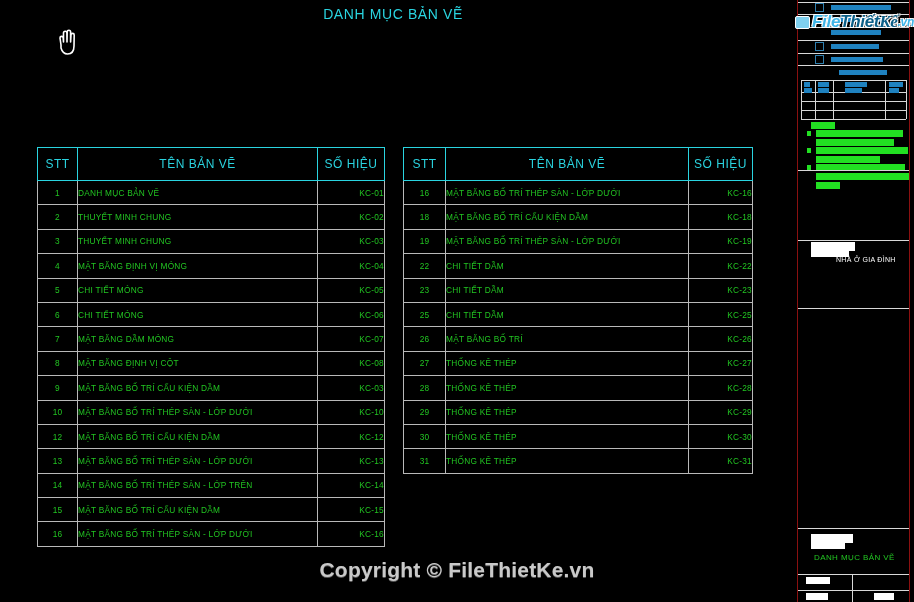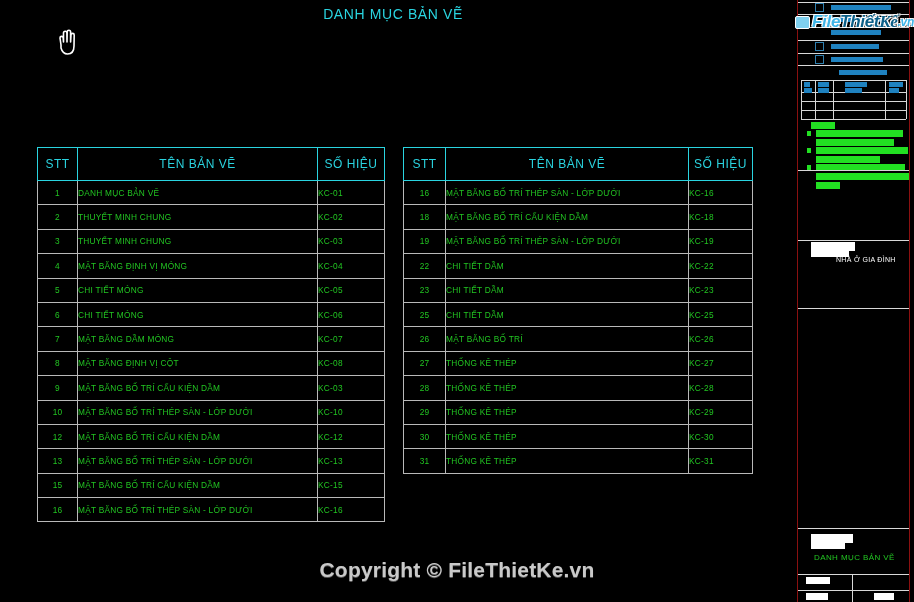--- a/index.html
+++ b/index.html
@@ -49,21 +49,21 @@
     height: 33px;
     color: #2ad4e0;
     font-size: 12px;
     font-weight: 400;
     letter-spacing: .5px;
     text-align: center;
   }
   .dwg-table tbody td { color: #22c522; }
   .col-stt  { width: 40px;  text-align: center; }
   .col-name { text-align: left; padding-left: 8px; }
-  .col-code { width: 67px;  text-align: left; }
+  .col-code { width: 67px;  text-align: right; }
   .dwg-table.right .col-stt  { width: 42px; }
   .dwg-table.right .col-code { width: 64px; }
 
   
   .copyright {
     position: absolute; left: 0; top: 558px; width: 914px;
     text-align: center;
     color: #c9c9c9;
     font-size: 21px; font-weight: 700;
     letter-spacing: .2px;
@@ -186,20 +186,25 @@
         </tr>
         <tr>
           <td class="col-stt">12</td>
           <td class="col-name">MẶT BẰNG BỐ TRÍ CẤU KIỆN DẦM</td>
           <td class="col-code">KC-12</td>
         </tr>
         <tr>
           <td class="col-stt">13</td>
           <td class="col-name">MẶT BẰNG BỐ TRÍ THÉP SÀN - LỚP DƯỚI</td>
           <td class="col-code">KC-13</td>
+        </tr>
+        <tr>
+          <td class="col-stt">14</td>
+          <td class="col-name">MẶT BẰNG BỐ TRÍ THÉP SÀN - LỚP TRÊN</td>
+          <td class="col-code">KC-14</td>
         </tr>
         <tr>
           <td class="col-stt">15</td>
           <td class="col-name">MẶT BẰNG BỐ TRÍ CẤU KIỆN DẦM</td>
           <td class="col-code">KC-15</td>
         </tr>
         <tr>
           <td class="col-stt">16</td>
           <td class="col-name">MẶT BẰNG BỐ TRÍ THÉP SÀN - LỚP DƯỚI</td>
           <td class="col-code">KC-16</td>

